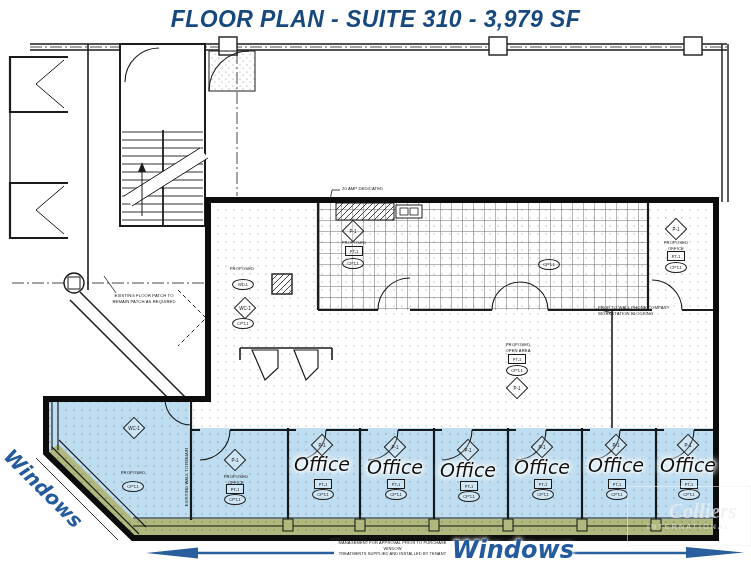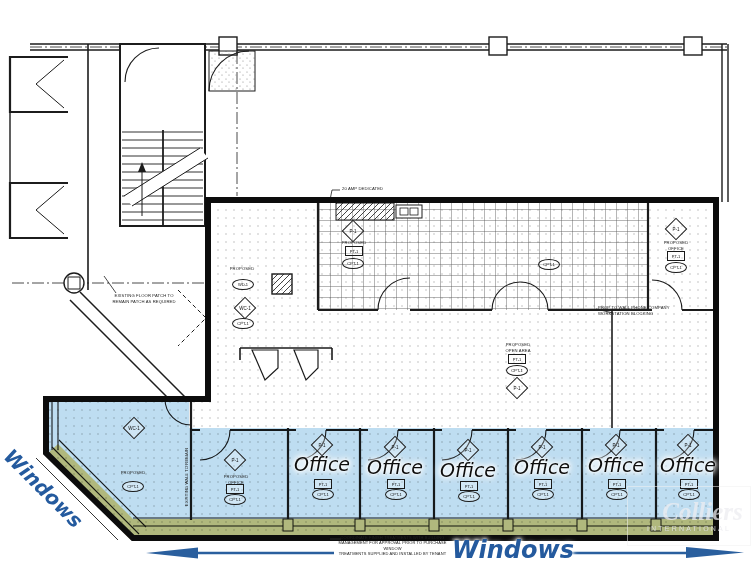--- a/index.html
+++ b/index.html
@@ -23,29 +23,30 @@
   .oval{position:absolute;width:20px;height:9px;border:1px solid #1a1a1a;border-radius:50%;
        display:flex;align-items:center;justify-content:center;background:rgba(255,255,255,.3);
        font:4px "Liberation Sans",sans-serif;color:#111;}
   .tagbox{position:absolute;width:16px;height:8px;border:1px solid #1a1a1a;
        display:flex;align-items:center;justify-content:center;background:rgba(255,255,255,.3);
        font:4px "Liberation Sans",sans-serif;color:#111;}
   .rot90{transform:rotate(-90deg);transform-origin:0 0;}
   .wm{position:absolute;left:627px;top:486px;width:122px;height:58px;
       border:1px solid rgba(240,240,240,.55);display:flex;flex-direction:column;
       align-items:center;justify-content:center;color:rgba(236,236,240,.75);}
-  .wm-name{font-family:"Liberation Serif",serif;font-style:italic;font-weight:bold;font-size:25px;line-height:1;margin-left:27px;}
+  .wm-name{font-family:"Liberation Serif",serif;font-style:italic;font-weight:bold;font-size:21px;line-height:1;margin-left:27px;}
   .wm-sub{font-family:"Liberation Sans",sans-serif;font-size:7px;letter-spacing:2.2px;line-height:1.4;
       color:rgba(232,232,238,.8);}
 </style>
 </head>
 <body>
 
 <div class="stage">
 
+  <div class="title">FLOOR PLAN - SUITE 310 - 3,979 SF</div>
 
   <svg width="751" height="577" viewBox="0 0 751 577">
     <defs>
       <pattern id="dots" width="8" height="8" patternUnits="userSpaceOnUse">
         <circle cx="2" cy="2" r="0.7" fill="#9a9a9a" opacity="0.8"></circle>
       </pattern>
       <pattern id="grid" width="11" height="11" patternUnits="userSpaceOnUse">
         <path d="M11,0 H0 V11" fill="none" stroke="#5d5d5d" stroke-width="0.9"></path>
       </pattern>
       <pattern id="hatch" width="6" height="6" patternUnits="userSpaceOnUse">

